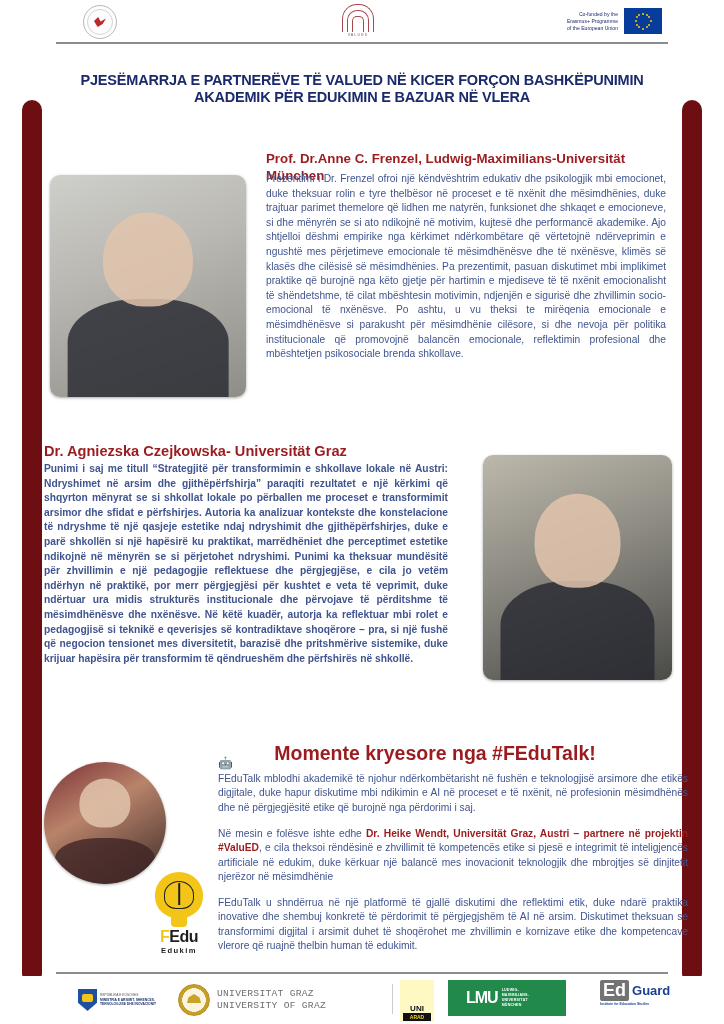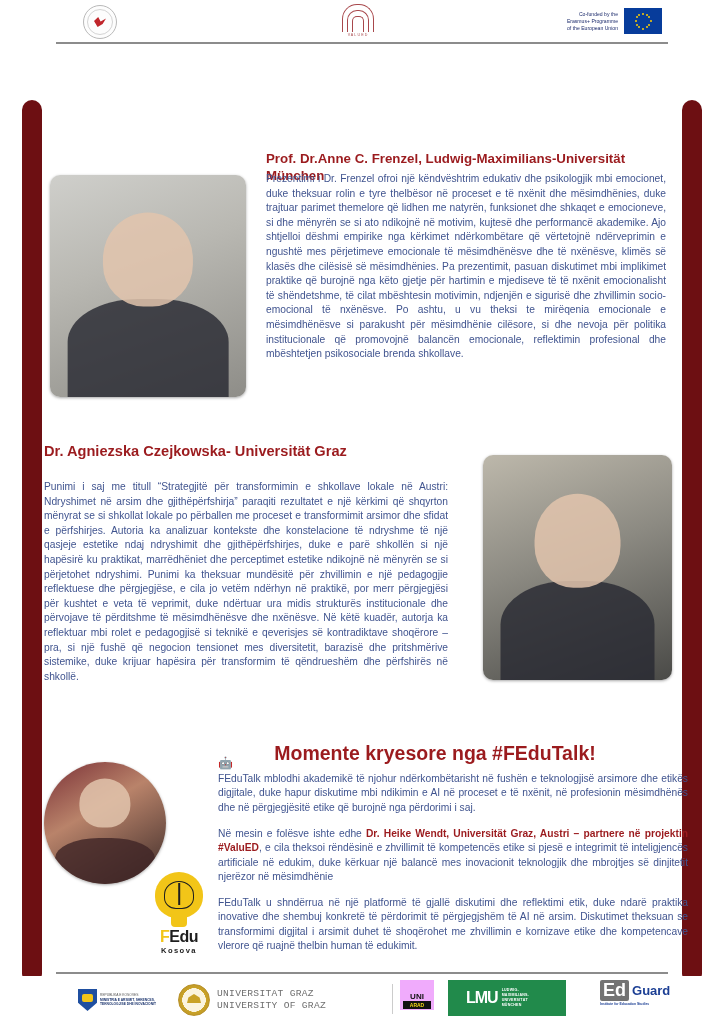--- a/index.html
+++ b/index.html
@@ -159,21 +159,21 @@
   .body-text{
     position:absolute;
     color:#3f5striped;
     color:#40548f;
     font-size:10.25px;
     line-height:14.6px;
     text-align:justify;
     font-family:"Liberation Sans", sans-serif;
   }
   .text-frenzel{left:266px;top:172px;width:400px;}
-  .text-czej{left:44px;top:480px;width:404px;}
+  .text-czej{left:44px;top:462px;width:404px;font-weight:bold;}
 
   
   .fedu-title{
     position:absolute;left:190px;top:742px;width:490px;
     text-align:center;
     color:#9b1b1e;font-weight:bold;font-size:19.5px;
     font-family:"Liberation Sans", sans-serif;
   }
   .fedu-sub{
     position:absolute;left:218px;top:757px;width:470px;
@@ -260,21 +260,21 @@
     content:"";position:absolute;left:8px;top:9px;width:14px;height:9px;
     background:#c9a227;clip-path:polygon(0 100%,10% 40%,50% 0,90% 40%,100% 100%);
   }
   .fl-unigraz .ug-text{
     font-size:9.6px;line-height:12px;color:#6f6f6f;letter-spacing:.3px;
     font-family:Liberation Mono, monospace;
   }
 
   .fl-uniarad{left:400px;width:38px;}
   .fl-uniarad .box{
-    width:34px;height:30px;background:#f0abfc;position:relative;
+    width:34px;height:42px;background:#fef9c3;position:relative;
   }
   .fl-uniarad .uni{
     position:absolute;left:0;bottom:9px;width:100%;text-align:center;
     font-size:8px;font-weight:bold;color:#111;font-family:"Liberation Sans",sans-serif;
   }
   .fl-uniarad .arad{
     position:absolute;left:3px;bottom:1px;width:28px;height:8px;background:#111;
     color:#f5d815;font-size:5px;text-align:center;line-height:8px;font-weight:bold;
   }
 
@@ -361,20 +361,21 @@
           <div class="star" style="left: 11.5048px; top: 15.75px;"></div>
           <div class="star" style="left: 10.5px; top: 12px;"></div>
           <div class="star" style="left: 11.5048px; top: 8.25px;"></div>
           <div class="star" style="left: 14.25px; top: 5.50481px;"></div>
         </div>
     </div>
 
     <div class="hdr-rule"></div>
   </div>
 
+  <div class="poster-title">PJESËMARRJA E PARTNERËVE TË VALUED NË KICER FORÇON BASHKËPUNIMIN AKADEMIK PËR EDUKIMIN E BAZUAR NË VLERA</div>
 
   <div class="photo photo-frenzel">
     <div class="body"></div>
     <div class="face"></div>
   </div>
   <div class="name-heading name-frenzel">Prof. Dr.Anne C. Frenzel, Ludwig-Maximilians-Universität München</div>
   <div class="body-text text-frenzel">Prezentimi i Dr. Frenzel ofroi një këndvështrim edukativ dhe psikologjik mbi emocionet, duke theksuar rolin e tyre thelbësor në proceset e të nxënit dhe mësimdhënies, duke trajtuar parimet themelore që lidhen me natyrën, funksionet dhe shkaqet e emocioneve, si dhe mënyrën se si ato ndikojnë në motivim, kujtesë dhe performancë akademike. Ajo shtjelloi dëshmi empirike nga kërkimet ndërkombëtare që vërtetojnë ndërveprimin e ngushtë mes përjetimeve emocionale të mësimdhënësve dhe të nxënësve, klimës së klasës dhe cilësisë së mësimdhënies. Pa prezentimit, pasuan diskutimet mbi implikimet praktike që burojnë nga këto gjetje për hartimin e mjediseve të të nxënit emocionalisht të shëndetshme, të cilat mbështesin motivimin, ndjenjën e sigurisë dhe zhvillimin socio-emocional të nxënësve. Po ashtu, u vu theksi te mirëqenia emocionale e mësimdhënësve si parakusht për mësimdhënie cilësore, si dhe nevoja për politika institucionale që promovojnë balancën emocionale, reflektimin profesional dhe mbështetjen psikosociale brenda shkollave.</div>
 
   <div class="photo photo-czej">
     <div class="body"></div>
@@ -402,21 +403,21 @@
 
   <div class="fedu-p fedu-p3">FEduTalk u shndërrua në një platformë të gjallë diskutimi dhe reflektimi etik, duke ndarë praktika inovative dhe shembuj konkretë të përdorimit të përgjegjshëm të AI në arsim. Diskutimet theksuan se transformimi digjital i arsimit duhet të shoqërohet me zhvillimin e kornizave etike dhe kompetencave vlerore që ruajnë thelbin human të edukimit.</div>
 
   <div class="fedu-logo">
     <div class="bulb">
       <div class="glass"></div>
       <div class="base"></div>
       <div class="brain"></div>
     </div>
     <div class="word"><span class="f">F</span><span>Edu</span></div>
-    <div class="talks">Kosova</div>
+    <div class="talks">Edukim</div>
   </div>
 
   <div class="footer">
     <div class="footer-rule"></div>
 
     <div class="f-logo fl-kosovo">
       <div class="shield"></div>
       <div class="t">
         <div class="small">REPUBLIKA E KOSOVËS</div>
         <div>MINISTRIA E ARSIMIT, SHKENCËS,</div>

